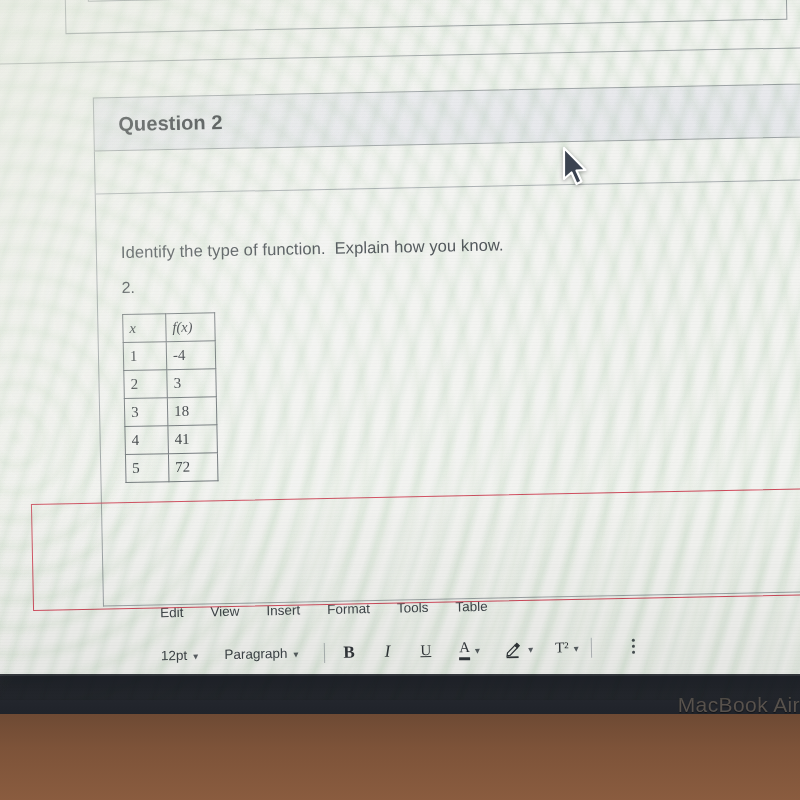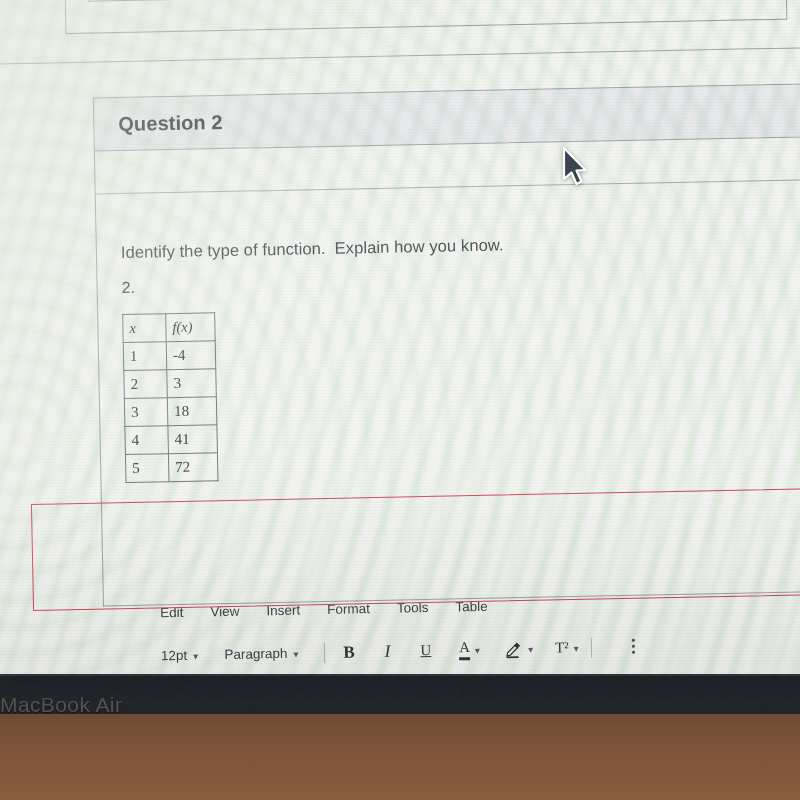--- a/index.html
+++ b/index.html
@@ -22,21 +22,21 @@
     position:absolute;left:0;right:0;bottom:64px;height:62px;
     background:linear-gradient(180deg,#1f2229 0%, #24272e 35%, #1b1e25 100%);
     overflow:hidden;
   }
   .bezel:after{
     content:"";position:absolute;left:0;right:0;top:0;height:2px;
     background:rgba(255,255,255,.10);
   }
   .bezel-logo{
     position:absolute;left:0;right:0;top:50%;transform:translateY(-52%);
-    text-align:left;
+    text-align:right;
     color:#5d5650;
     font-size:21px;letter-spacing:.4px;
     font-family:"Liberation Sans", sans-serif;
     text-shadow:0 1px 1px rgba(0,0,0,.5);
     opacity:.92;
   }
 
   
   .screen{
     position:absolute;left:0;top:0;right:0;height:700px;

